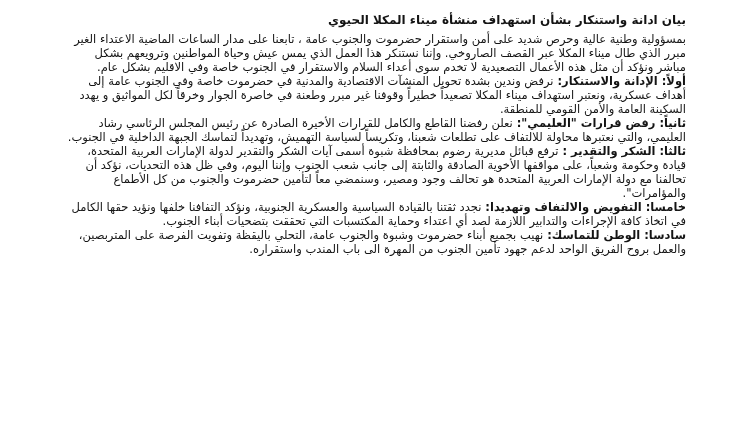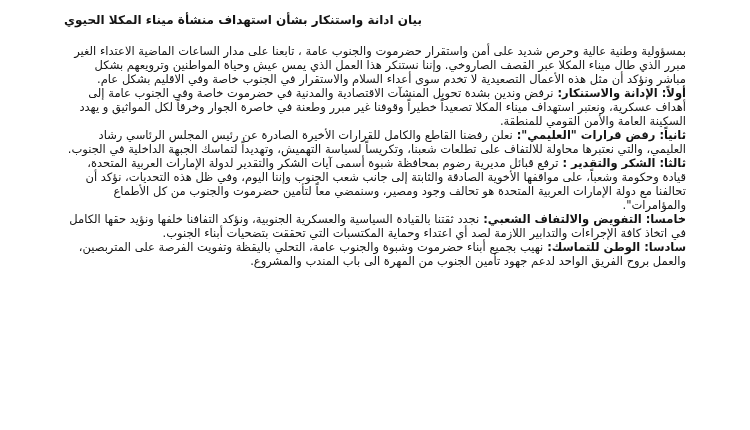--- a/index.html
+++ b/index.html
@@ -21,24 +21,24 @@
     padding-top: 13px;
     direction: rtl;
     unicode-bidi: embed;
     font-family: "DejaVu Sans", sans-serif;
     font-size: 11.5px;
     line-height: 1.22;
     color: #141414;
     text-align: right;
   }
   .doc-title {
-    margin: 0 0 16px 0;
+    margin: 0 0 4px 0;
     font-size: 12px;
     font-weight: bold;
-    text-align: left;
+    text-align: right;
   }
   .content p {
     margin: 0;
   }
   .points-intro {
     font-weight: bold;
   }
   .lead {
     font-weight: bold;
   }
@@ -62,19 +62,19 @@
     <p class="intro">بمسؤولية وطنية عالية وحرص شديد على أمن واستقرار حضرموت والجنوب عامة ، تابعنا على مدار الساعات الماضية الاعتداء الغير مبرر الذي طال ميناء المكلا عبر القصف الصاروخي. وإننا نستنكر هذا العمل الذي يمس عيش وحياة المواطنين وترويعهم بشكل مباشر ونؤكد أن مثل هذه الأعمال التصعيدية لا تخدم سوى أعداء السلام والاستقرار في الجنوب خاصة وفي الاقليم بشكل عام.</p>
 
 
     <p class="point"><span class="lead">أولاً: الإدانة والاستنكار:</span><span class="point-text">نرفض وندين بشدة تحويل المنشآت الاقتصادية والمدنية في حضرموت خاصة وفي الجنوب عامة إلى أهداف عسكرية، ونعتبر استهداف ميناء المكلا تصعيداً خطيراً وقوفنا غير مبرر وطعنة في خاصرة الجوار وخرقاً لكل المواثيق و يهدد السكينة العامة والأمن القومي للمنطقة.</span></p>
 
     <p class="point"><span class="lead">ثانياً: رفض قرارات "العليمي":</span><span class="point-text">نعلن رفضنا القاطع والكامل للقرارات الأخيرة الصادرة عن رئيس المجلس الرئاسي رشاد العليمي، والتي نعتبرها محاولة للالتفاف على تطلعات شعبنا، وتكريساً لسياسة التهميش، وتهديداً لتماسك الجبهة الداخلية في الجنوب.</span></p>
 
     <p class="point"><span class="lead">ثالثا: الشكر والتقدير :</span><span class="point-text">ترفع قبائل مديرية رضوم بمحافظة شبوة أسمى آيات الشكر والتقدير لدولة الإمارات العربية المتحدة، قيادة وحكومة وشعباً، على مواقفها الأخوية الصادقة والثابتة إلى جانب شعب الجنوب وإننا اليوم، وفي ظل هذه التحديات، نؤكد أن تحالفنا مع دولة الإمارات العربية المتحدة هو تحالف وجود ومصير، وسنمضي معاً لتأمين حضرموت والجنوب من كل الأطماع والمؤامرات".</span></p>
 
 
-    <p class="point"><span class="lead">خامسا: التفويض والالتفاف الشعبي:</span><span class="point-text">نجدد ثقتنا بالقيادة السياسية والعسكرية الجنوبية، ونؤكد التفافنا خلفها ونؤيد حقها الكامل في اتخاذ كافة الإجراءات والتدابير اللازمة لصد أي اعتداء وحماية المكتسبات التي تحققت بتضحيات أبناء الجنوب.</span></p>
+    <p class="point"><span class="lead">خامسا: التفويض والالتفاف وتهديدا:</span><span class="point-text">نجدد ثقتنا بالقيادة السياسية والعسكرية الجنوبية، ونؤكد التفافنا خلفها ونؤيد حقها الكامل في اتخاذ كافة الإجراءات والتدابير اللازمة لصد أي اعتداء وحماية المكتسبات التي تحققت بتضحيات أبناء الجنوب.</span></p>
 
-    <p class="point"><span class="lead">سادسا: الوطن للتماسك:</span><span class="point-text">نهيب بجميع أبناء حضرموت وشبوة والجنوب عامة، التحلي باليقظة وتفويت الفرصة على المتربصين، والعمل بروح الفريق الواحد لدعم جهود تأمين الجنوب من المهرة الى باب المندب والمشروع.</span></p>
+    <p class="point"><span class="lead">سادسا: الوطن للتماسك:</span><span class="point-text">نهيب بجميع أبناء حضرموت وشبوة والجنوب عامة، التحلي باليقظة وتفويت الفرصة على المتربصين، والعمل بروح الفريق الواحد لدعم جهود تأمين الجنوب من المهرة الى باب المندب واستقراره.</span></p>
 
 
   </div>
 </div>
 
 </body></html>

